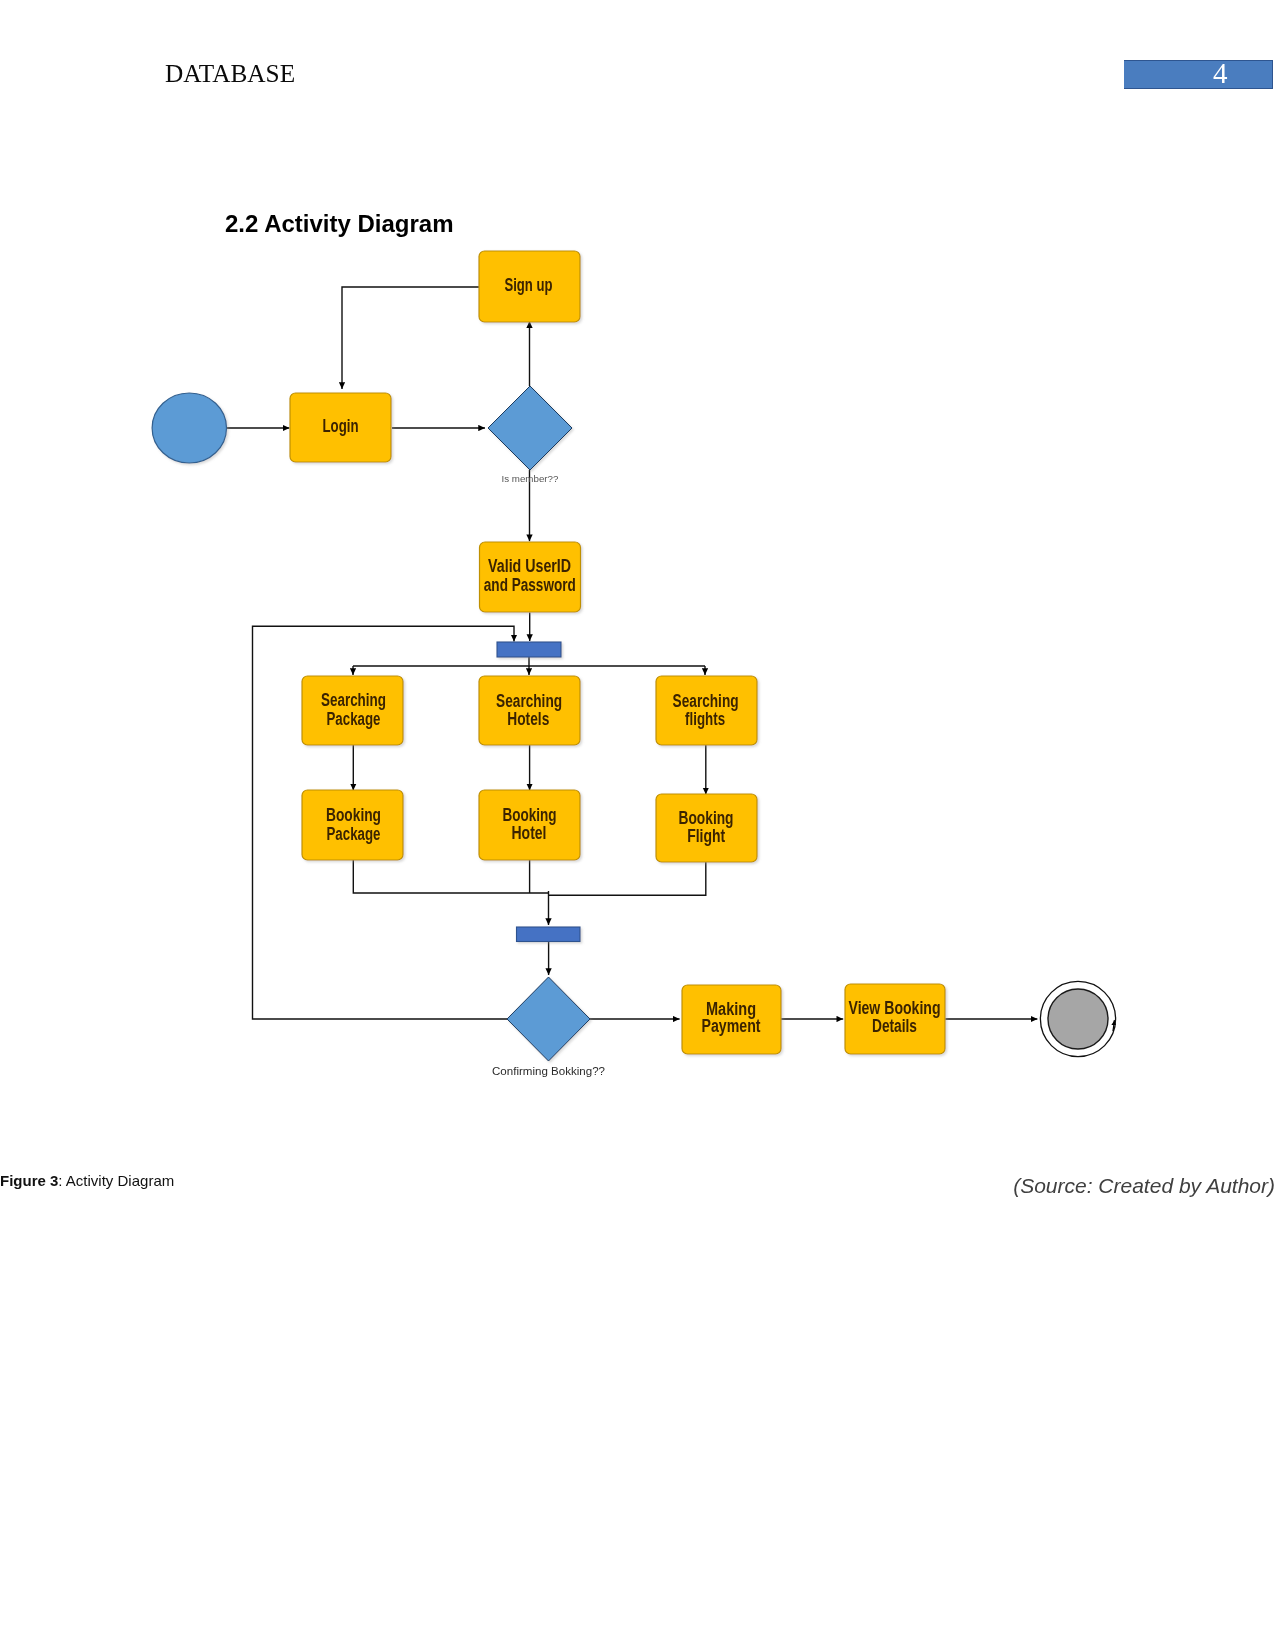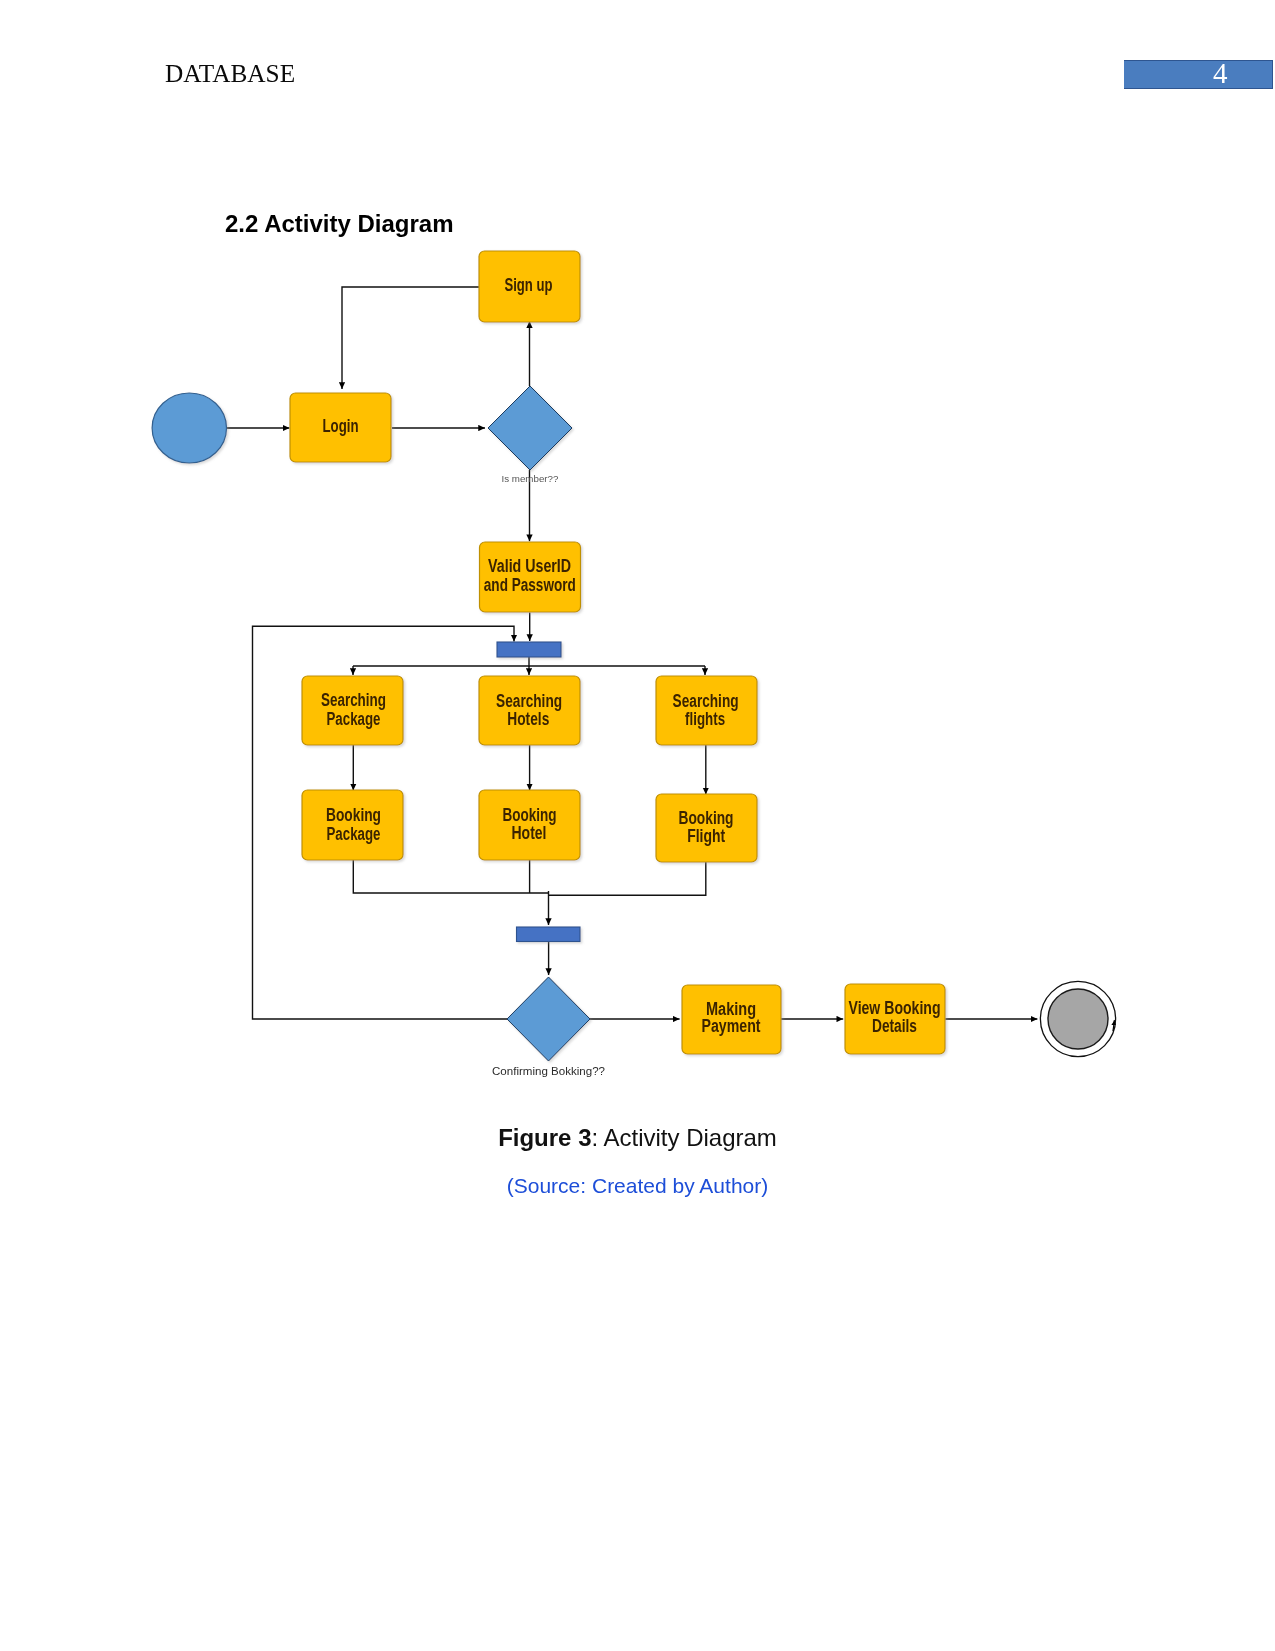--- a/index.html
+++ b/index.html
@@ -7,23 +7,23 @@
   body{width:1275px;height:1651px;background:#ffffff;position:relative;overflow:hidden;
        font-family:"Liberation Sans",sans-serif;}
   .page{position:absolute;inset:0;padding-left:48px;}
   #hdr-title{position:absolute;left:165px;top:59px;font-family:"Liberation Serif",serif;
              font-size:25.3px;color:#0a0a0a;}
   #pagenum-box{position:absolute;left:1124px;top:60px;width:149px;height:29px;background:#4a7dbf;
                border-top:1px solid #2e5590;border-right:1px solid #2e5590;border-bottom:1px solid #2e5590;box-sizing:border-box;}
   #pagenum{position:absolute;left:1213px;top:57px;font-family:"Liberation Serif",serif;
            font-size:29px;color:#fff;}
   #section-title{position:absolute;left:225px;top:210px;font-size:24px;font-weight:bold;color:#000;}
-  #caption1{position:absolute;left:0;right:0;top:1124px;text-align:center;font-size:24px;color:#111;}
+  #caption1{position:absolute;left:0;right:0;top:1172px;font-size:15px;color:#111;}
   #caption1 b{font-weight:bold;}
-  #caption2{position:absolute;left:0;right:0;top:1173.5px;text-align:center;font-size:21px;color:#1d4ed8;}
+  #caption2{position:absolute;left:0;right:0;top:1173.5px;text-align:right;font-size:21px;color:#404040;font-style:italic;}
   svg#diagram{position:absolute;left:0;top:0;}
   .actbox{fill:#FFC000;stroke:#BF9000;stroke-width:1.2;}
   .nodetext{font-family:"Liberation Sans",sans-serif;font-size:17.5px;font-weight:bold;fill:#3B2300;}
   .edgelabel{font-family:"Liberation Sans",sans-serif;font-size:11.6px;fill:#2b2b2b;}
   .edgelabel.small{font-size:9.3px;fill:#555;}
 </style>
 </head>
 <body>
 
 <div class="page">

